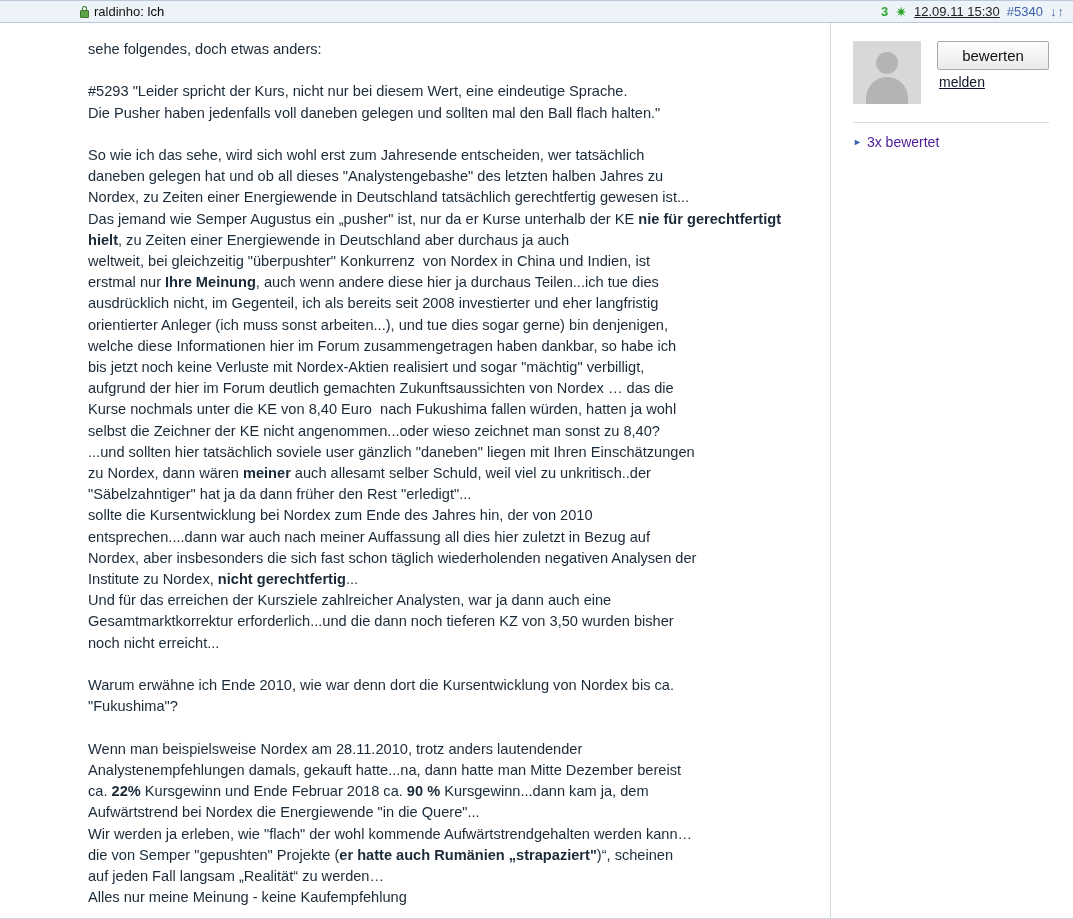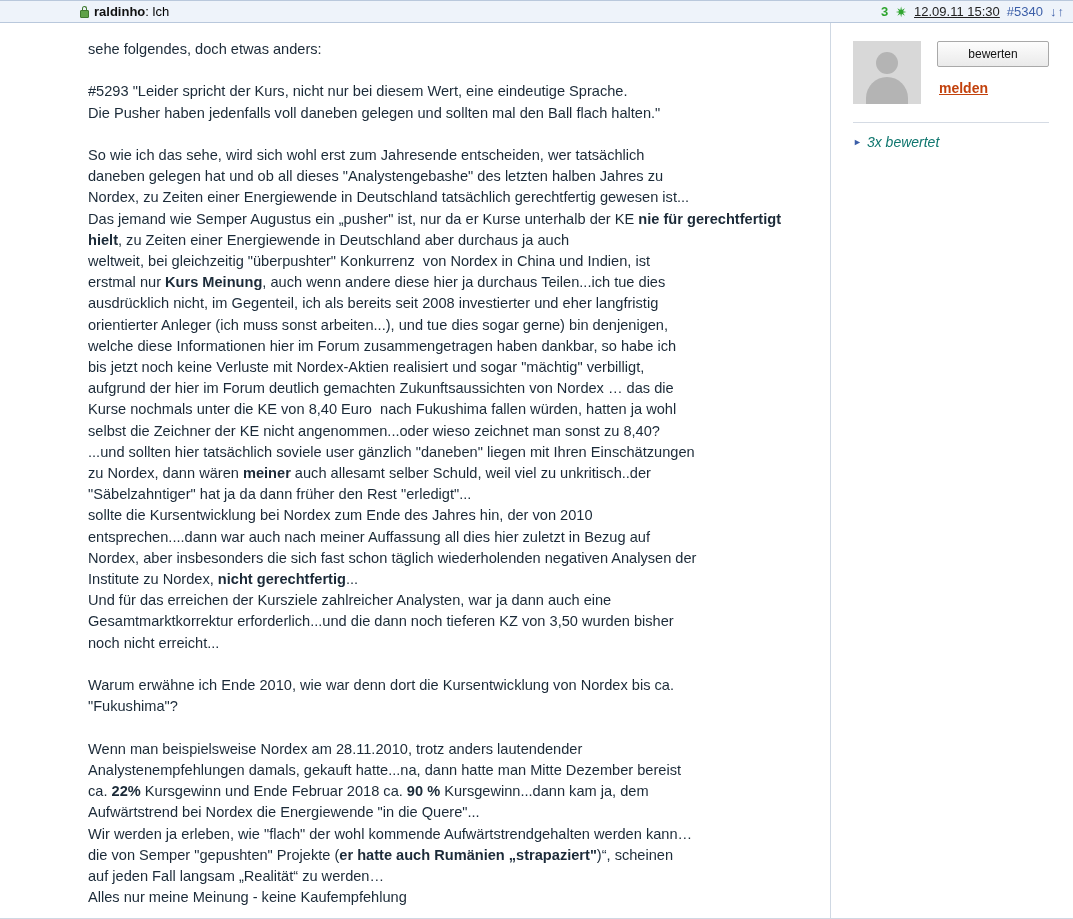--- a/index.html
+++ b/index.html
@@ -45,21 +45,21 @@
   }
   .lock-icon .shackle {
     position: absolute;
     left: 2px; top: 0;
     width: 5px; height: 5px;
     border: 1px solid #3f7a2f;
     border-bottom: none;
     border-radius: 3px 3px 0 0;
   }
   .author {
-    font-weight: bold;
+    font-weight: normal;
     color: #111;
   }
   .header-text {
     color: #000000;
     white-space: nowrap;
   }
   .header-right {
     margin-left: auto;
     display: flex;
     align-items: center;
@@ -139,57 +139,56 @@
   }
   .side-actions {
     margin-left: 16px;
     display: flex;
     flex-direction: column;
     align-items: stretch;
     width: 112px;
   }
   .rate-button {
     font-family: "Liberation Sans", sans-serif;
-    font-size: 12px;
+    font-size: 15px;
     color: #111;
     background: linear-gradient(#fdfdfd, #eaeaea);
     border: 1px solid #a9a9a9;
     border-radius: 2px;
     padding: 5px 6px;
     cursor: pointer;
     text-align: center;
   }
   .report-link {
-    margin-top: 13px;
+    margin-top: 4px;
     font-size: 14px;
-    color: #c2410c;
+    color: #0f172a;
     text-decoration: underline;
     cursor: pointer;
     padding-left: 2px;
-    font-weight: bold;
   }
   .side-divider {
     margin-top: 18px;
     border-top: 1px solid #d5dbe4;
   }
   .rated-row {
     margin-top: 11px;
     display: flex;
     align-items: center;
     font-size: 14px;
     color: #1b2a38;
     cursor: pointer;
   }
   .tri-icon {
     color: #3b5ea8;
     font-size: 9px;
     margin-right: 5px;
     line-height: 1;
   }
-  .rated-label { color: #0f766e; font-style: italic; }
+  .rated-label { color: #4c1d95; }
 
   .bottom-rule {
     position: absolute;
     left: 0; right: 0; bottom: 0;
     border-top: 1px solid #cfd8e3;
   }
 </style>
 </head>
 <body>
 
@@ -218,21 +217,21 @@
       <div class="msg-text"><span>sehe folgendes, doch etwas anders:
 
 #5293 "Leider spricht der Kurs, nicht nur bei diesem Wert, eine eindeutige Sprache.
 Die Pusher haben jedenfalls voll daneben gelegen und sollten mal den Ball flach halten."
 
 So wie ich das sehe, wird sich wohl erst zum Jahresende entscheiden, wer tatsächlich
 daneben gelegen hat und ob all dieses "Analystengebashe" des letzten halben Jahres zu
 Nordex, zu Zeiten einer Energiewende in Deutschland tatsächlich gerechtfertig gewesen ist...
 Das jemand wie Semper Augustus ein „pusher" ist, nur da er Kurse unterhalb der KE </span><b>nie für gerechtfertigt hielt</b><span>, zu Zeiten einer Energiewende in Deutschland aber durchaus ja auch
 weltweit, bei gleichzeitig "überpushter" Konkurrenz  von Nordex in China und Indien, ist
-erstmal nur </span><b>Kurs Meinung</b><span>, auch wenn andere diese hier ja durchaus Teilen...ich tue dies
+erstmal nur </span><b>Ihre Meinung</b><span>, auch wenn andere diese hier ja durchaus Teilen...ich tue dies
 ausdrücklich nicht, im Gegenteil, ich als bereits seit 2008 investierter und eher langfristig
 orientierter Anleger (ich muss sonst arbeiten...), und tue dies sogar gerne) bin denjenigen,
 welche diese Informationen hier im Forum zusammengetragen haben dankbar, so habe ich
 bis jetzt noch keine Verluste mit Nordex-Aktien realisiert und sogar "mächtig" verbilligt,
 aufgrund der hier im Forum deutlich gemachten Zukunftsaussichten von Nordex … das die
 Kurse nochmals unter die KE von 8,40 Euro  nach Fukushima fallen würden, hatten ja wohl
 selbst die Zeichner der KE nicht angenommen...oder wieso zeichnet man sonst zu 8,40?
 ...und sollten hier tatsächlich soviele user gänzlich "daneben" liegen mit Ihren Einschätzungen
 zu Nordex, dann wären </span><b>meiner</b><span> auch allesamt selber Schuld, weil viel zu unkritisch..der
 "Säbelzahntiger" hat ja da dann früher den Rest "erledigt"...

